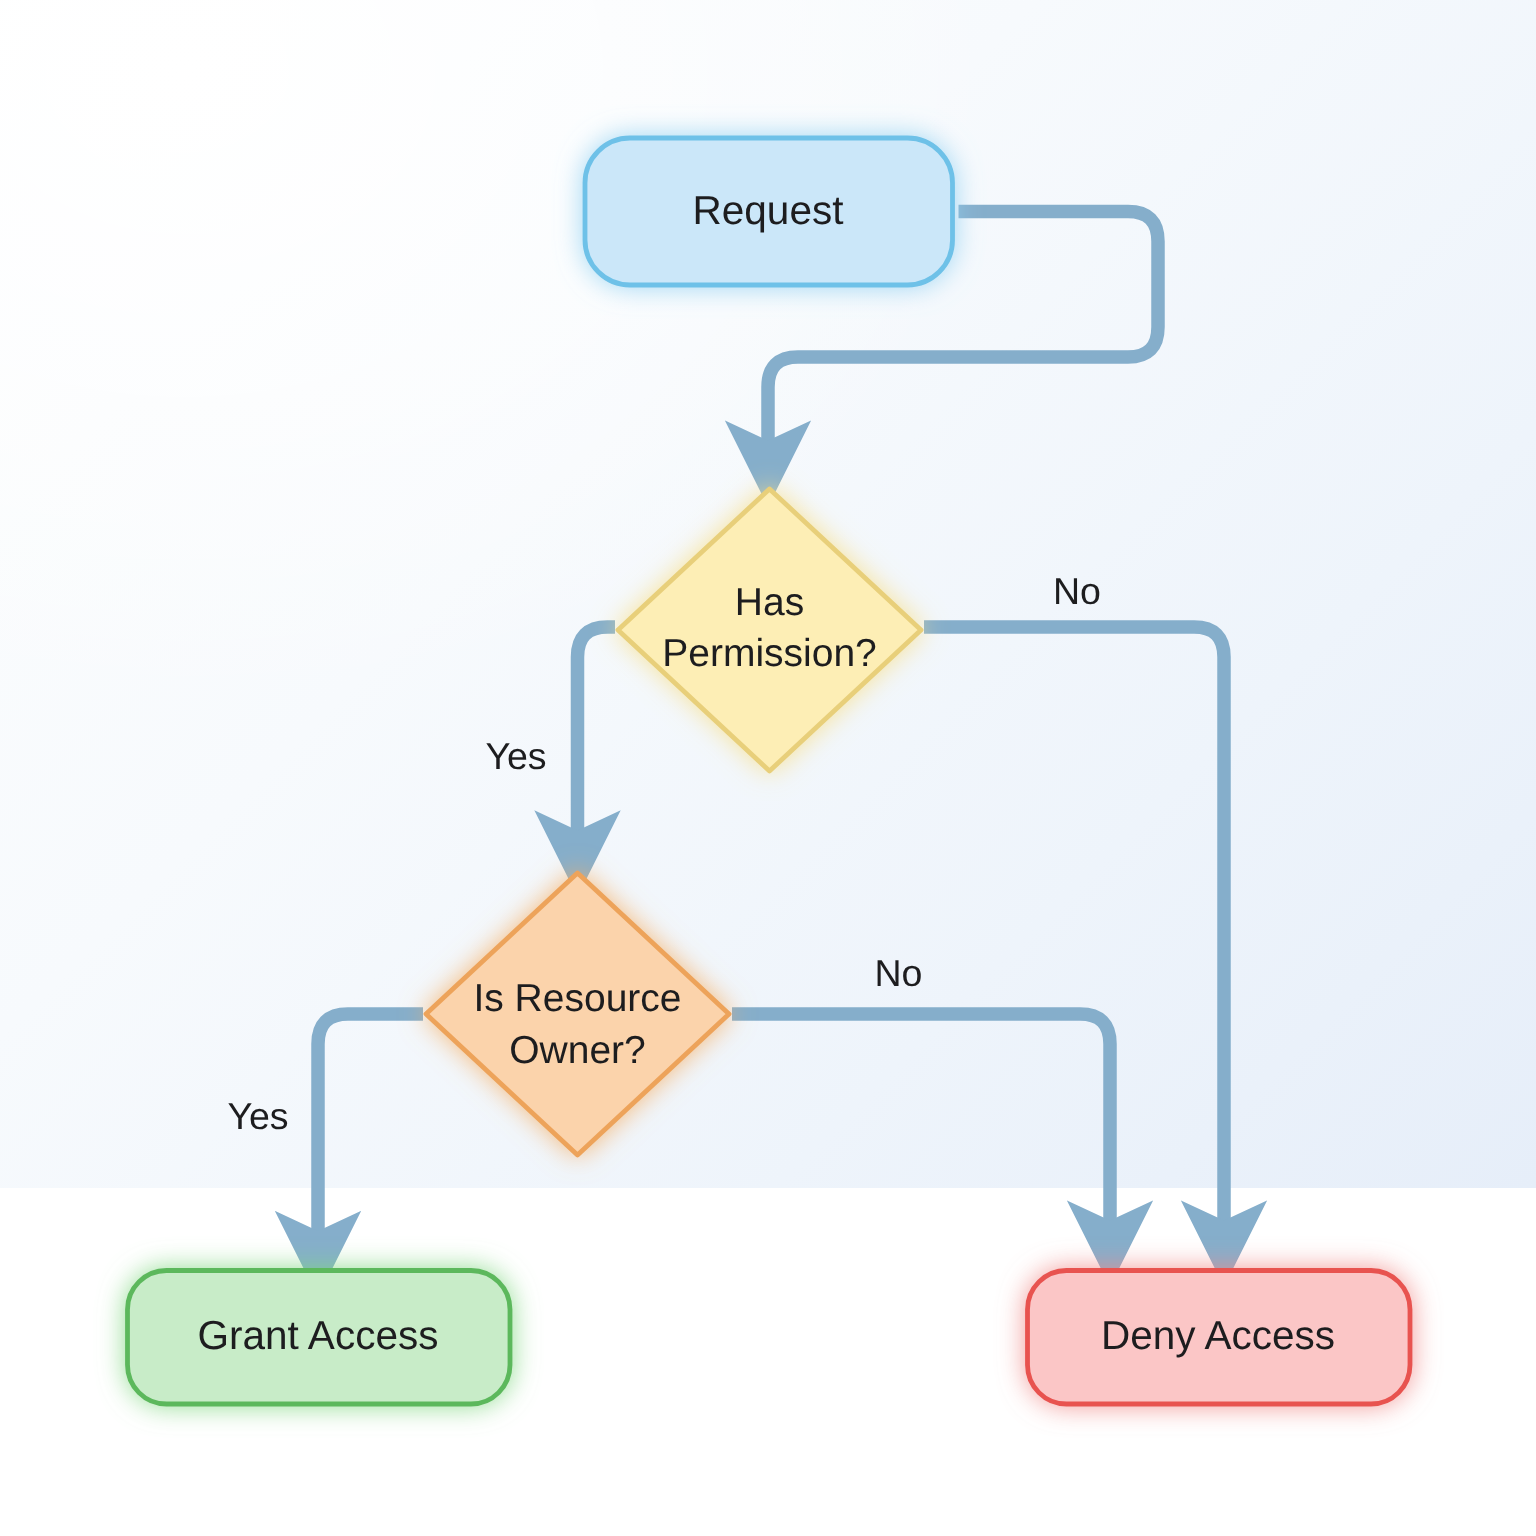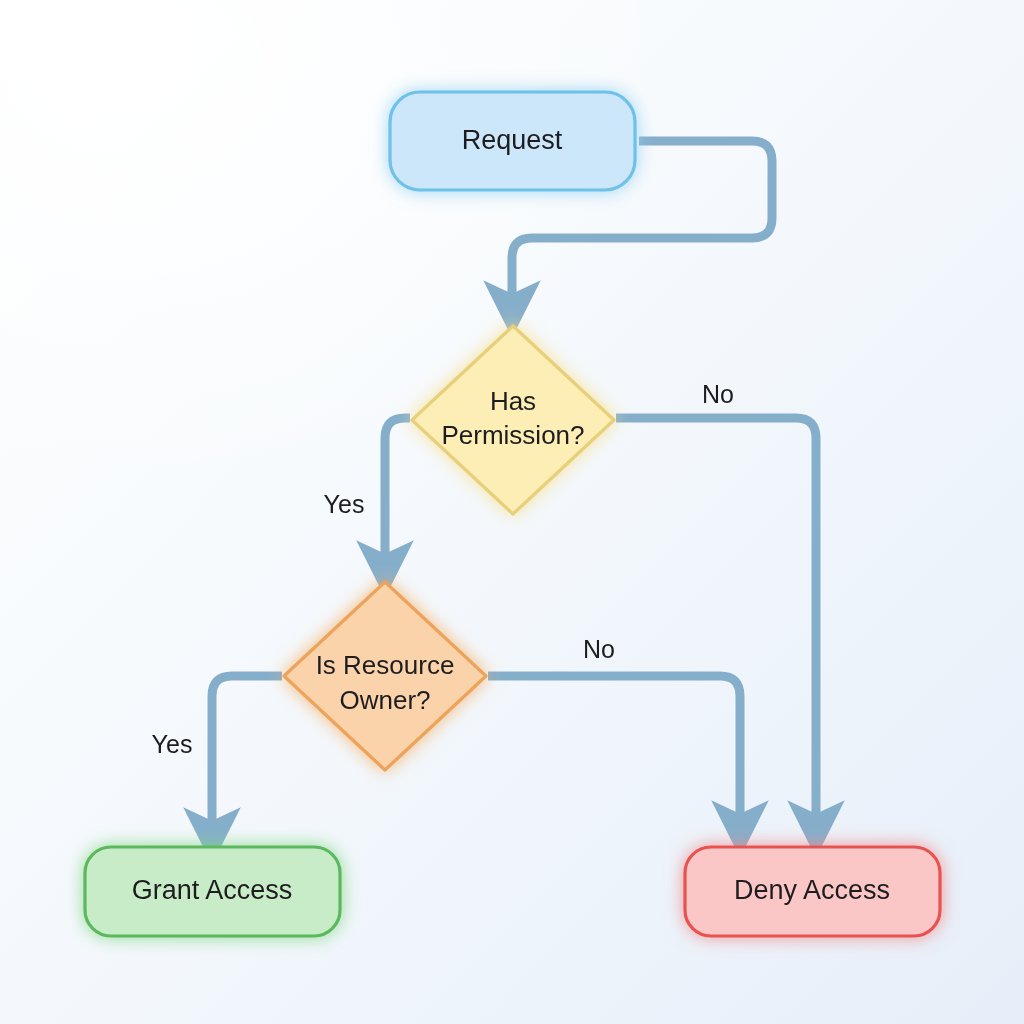--- a/index.html
+++ b/index.html
@@ -9,21 +9,21 @@
   }
   body {
     width: 1024px;
     height: 1024px;
     overflow: hidden;
     font-family: "Liberation Sans", "DejaVu Sans", sans-serif;
   }
   #diagram-canvas {
     position: relative;
     width: 1024px;
-    height: 1024px;
+    height: 792px;
     background:
       radial-gradient(ellipse 900px 700px at 12% 6%, #ffffff 0%, rgba(255,255,255,0) 62%),
       linear-gradient(135deg, #fdfefe 0%, #f7fafd 38%, #eef4fb 72%, #e6eef9 100%);
   }
   svg.flow {
     position: absolute;
     top: 0;
     left: 0;
     width: 1024px;
     height: 1024px;

